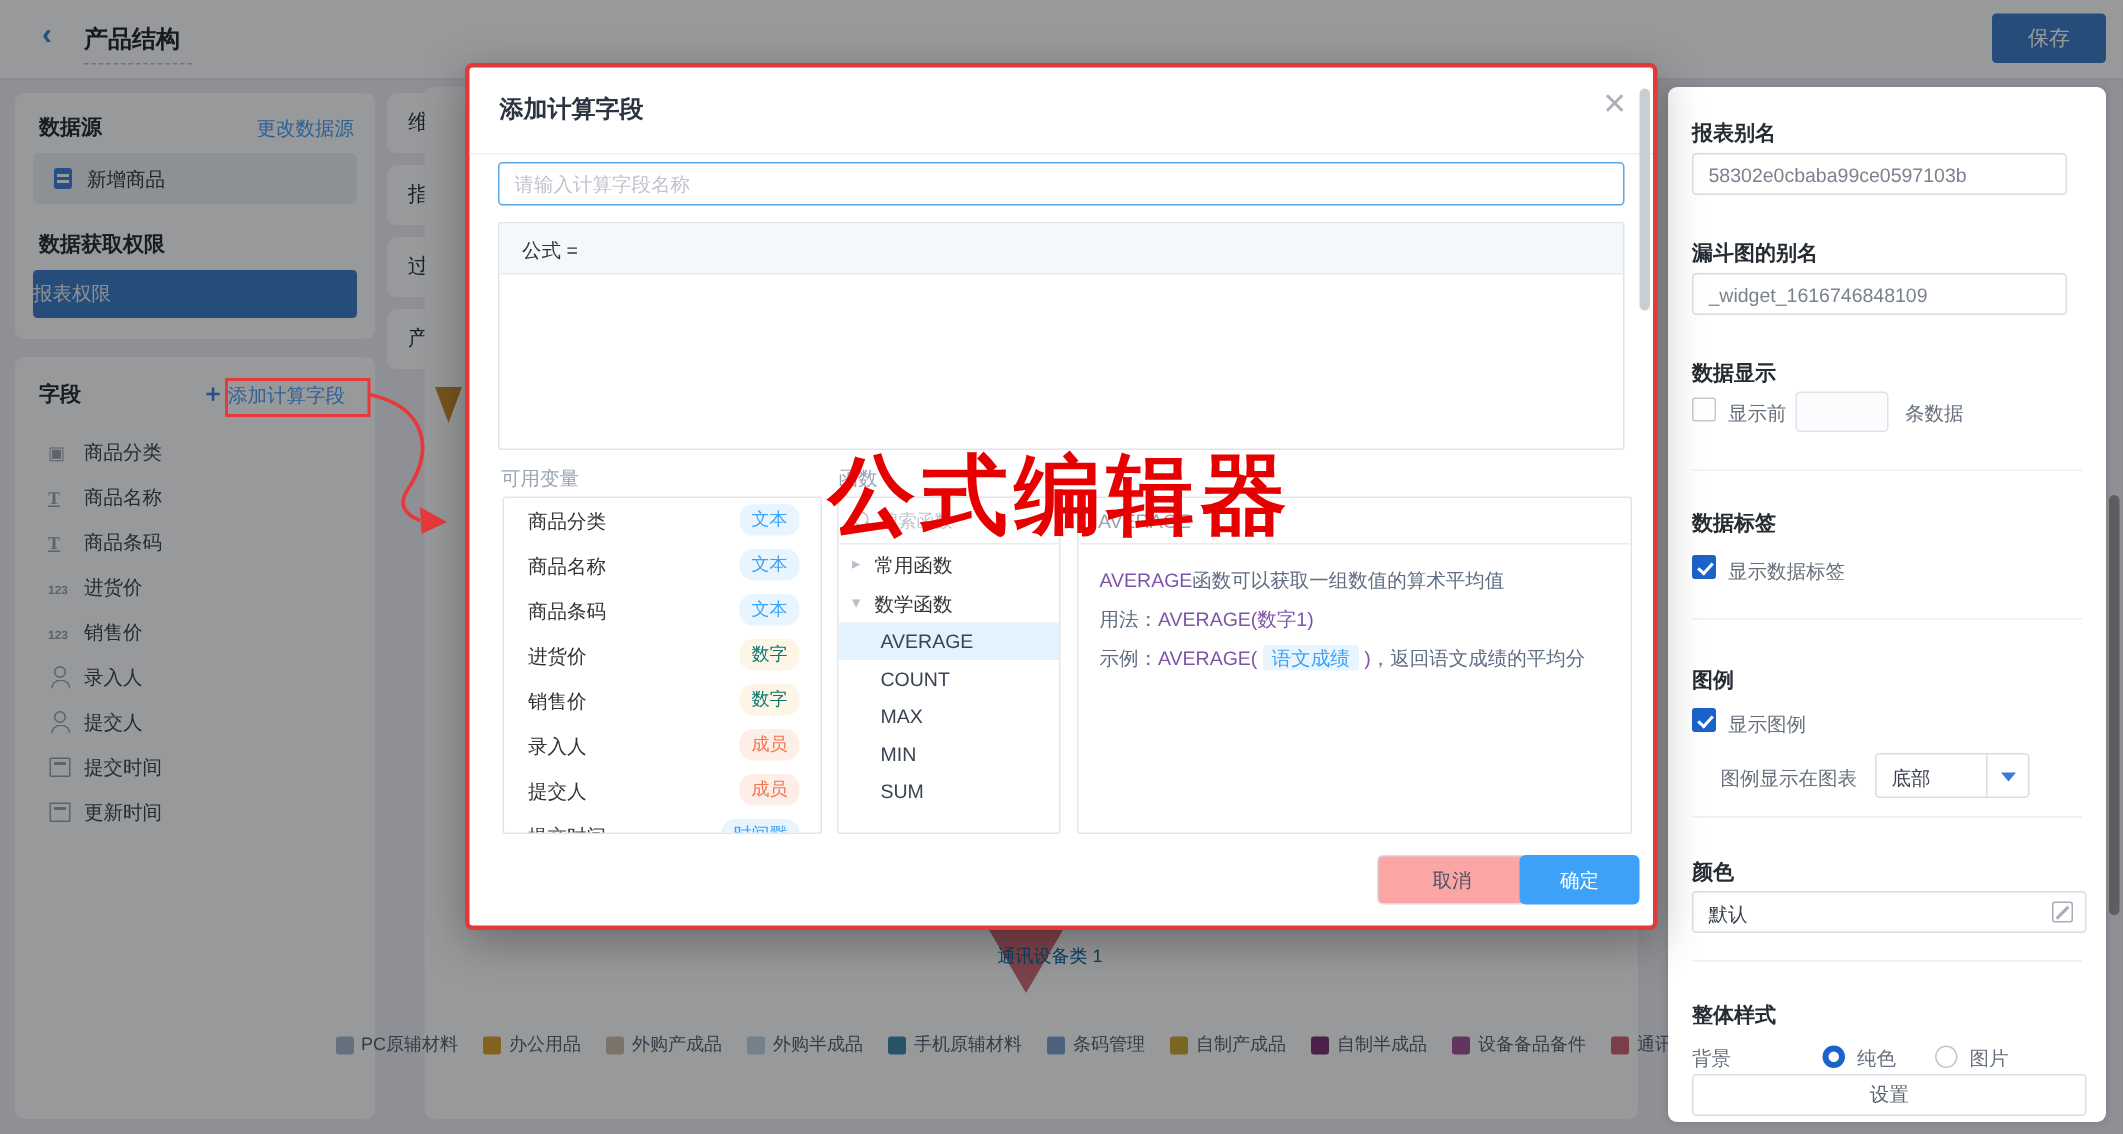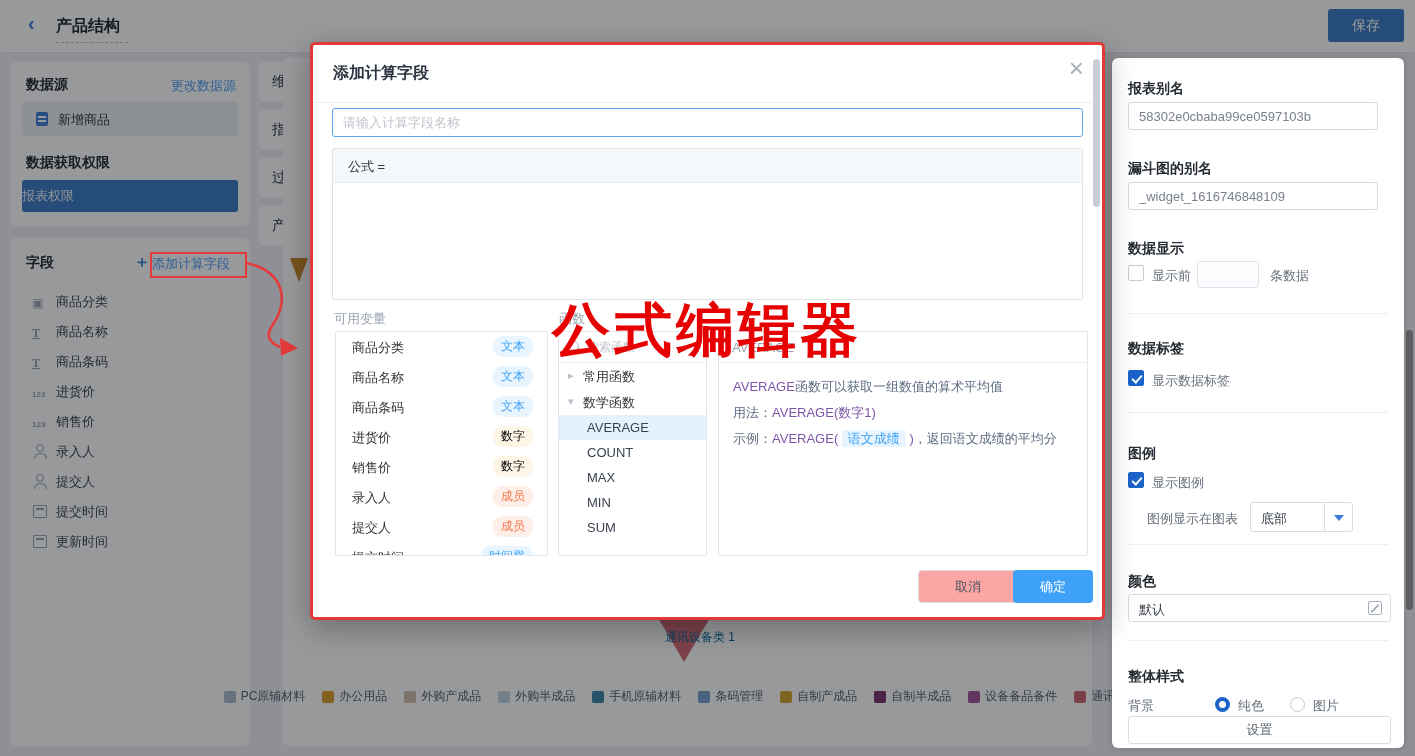--- a/index.html
+++ b/index.html
@@ -124,21 +124,21 @@
   #vars-label { position:absolute; left:21px; top:265px; font-size:13px; color:#98a3b3; }
   #fns-label { position:absolute; left:246px; top:265px; font-size:13px; color:#98a3b3; }
   .panel-box { position:absolute; top:286px; height:225px; border:1px solid #e2e5ea; border-radius:2px; background:#fff; overflow:hidden; }
   #vars-box { left:22px; width:213px; }
   #fns-box { left:245px; width:149px; }
   #desc-box { left:405px; width:370px; }
   .var-row { position:relative; height:30px; cursor:pointer; }
   .var-name { position:absolute; left:16px; top:7px; font-size:13px; color:#333; }
   .var-tag { position:absolute; right:14px; top:4px; font-size:12px; padding:2px 8px; border-radius:9px; }
   .t-text { color:#3da2f7; background:#e9f5fe; }
-  .t-num { color:#000000; background:#fdf6e7; }
+  .t-num { color:#0f766e; background:#fdf6e7; }
   .t-member { color:#f4764f; background:#fdeee7; }
   .t-time { color:#3da2f7; background:#e9f5fe; }
   #vars-scrollthumb { position:absolute; right:2px; top:14px; width:7px; height:148px; background:#c9ced6; border-radius:4px; }
   #fn-search { position:relative; height:31px; border-bottom:1px solid #e9edf1; }
   .search-ic { position:absolute; left:10px; top:9px; width:12px; height:12px; }
   .search-ic::before { content:""; position:absolute; left:0; top:0; width:8px; height:8px; border:1.5px solid #b6bcc6; border-radius:50%; }
   .search-ic::after { content:""; position:absolute; left:8px; top:8px; width:5px; height:1.5px; background:#b6bcc6; transform:rotate(45deg); }
   #fn-search input { position:absolute; left:28px; top:5px; width:110px; height:20px; border:none; outline:none; font-size:12px; color:#333; }
   #fn-search input::placeholder { color:#c0c4cc; }
   .fn-group { position:relative; height:26px; cursor:pointer; }

